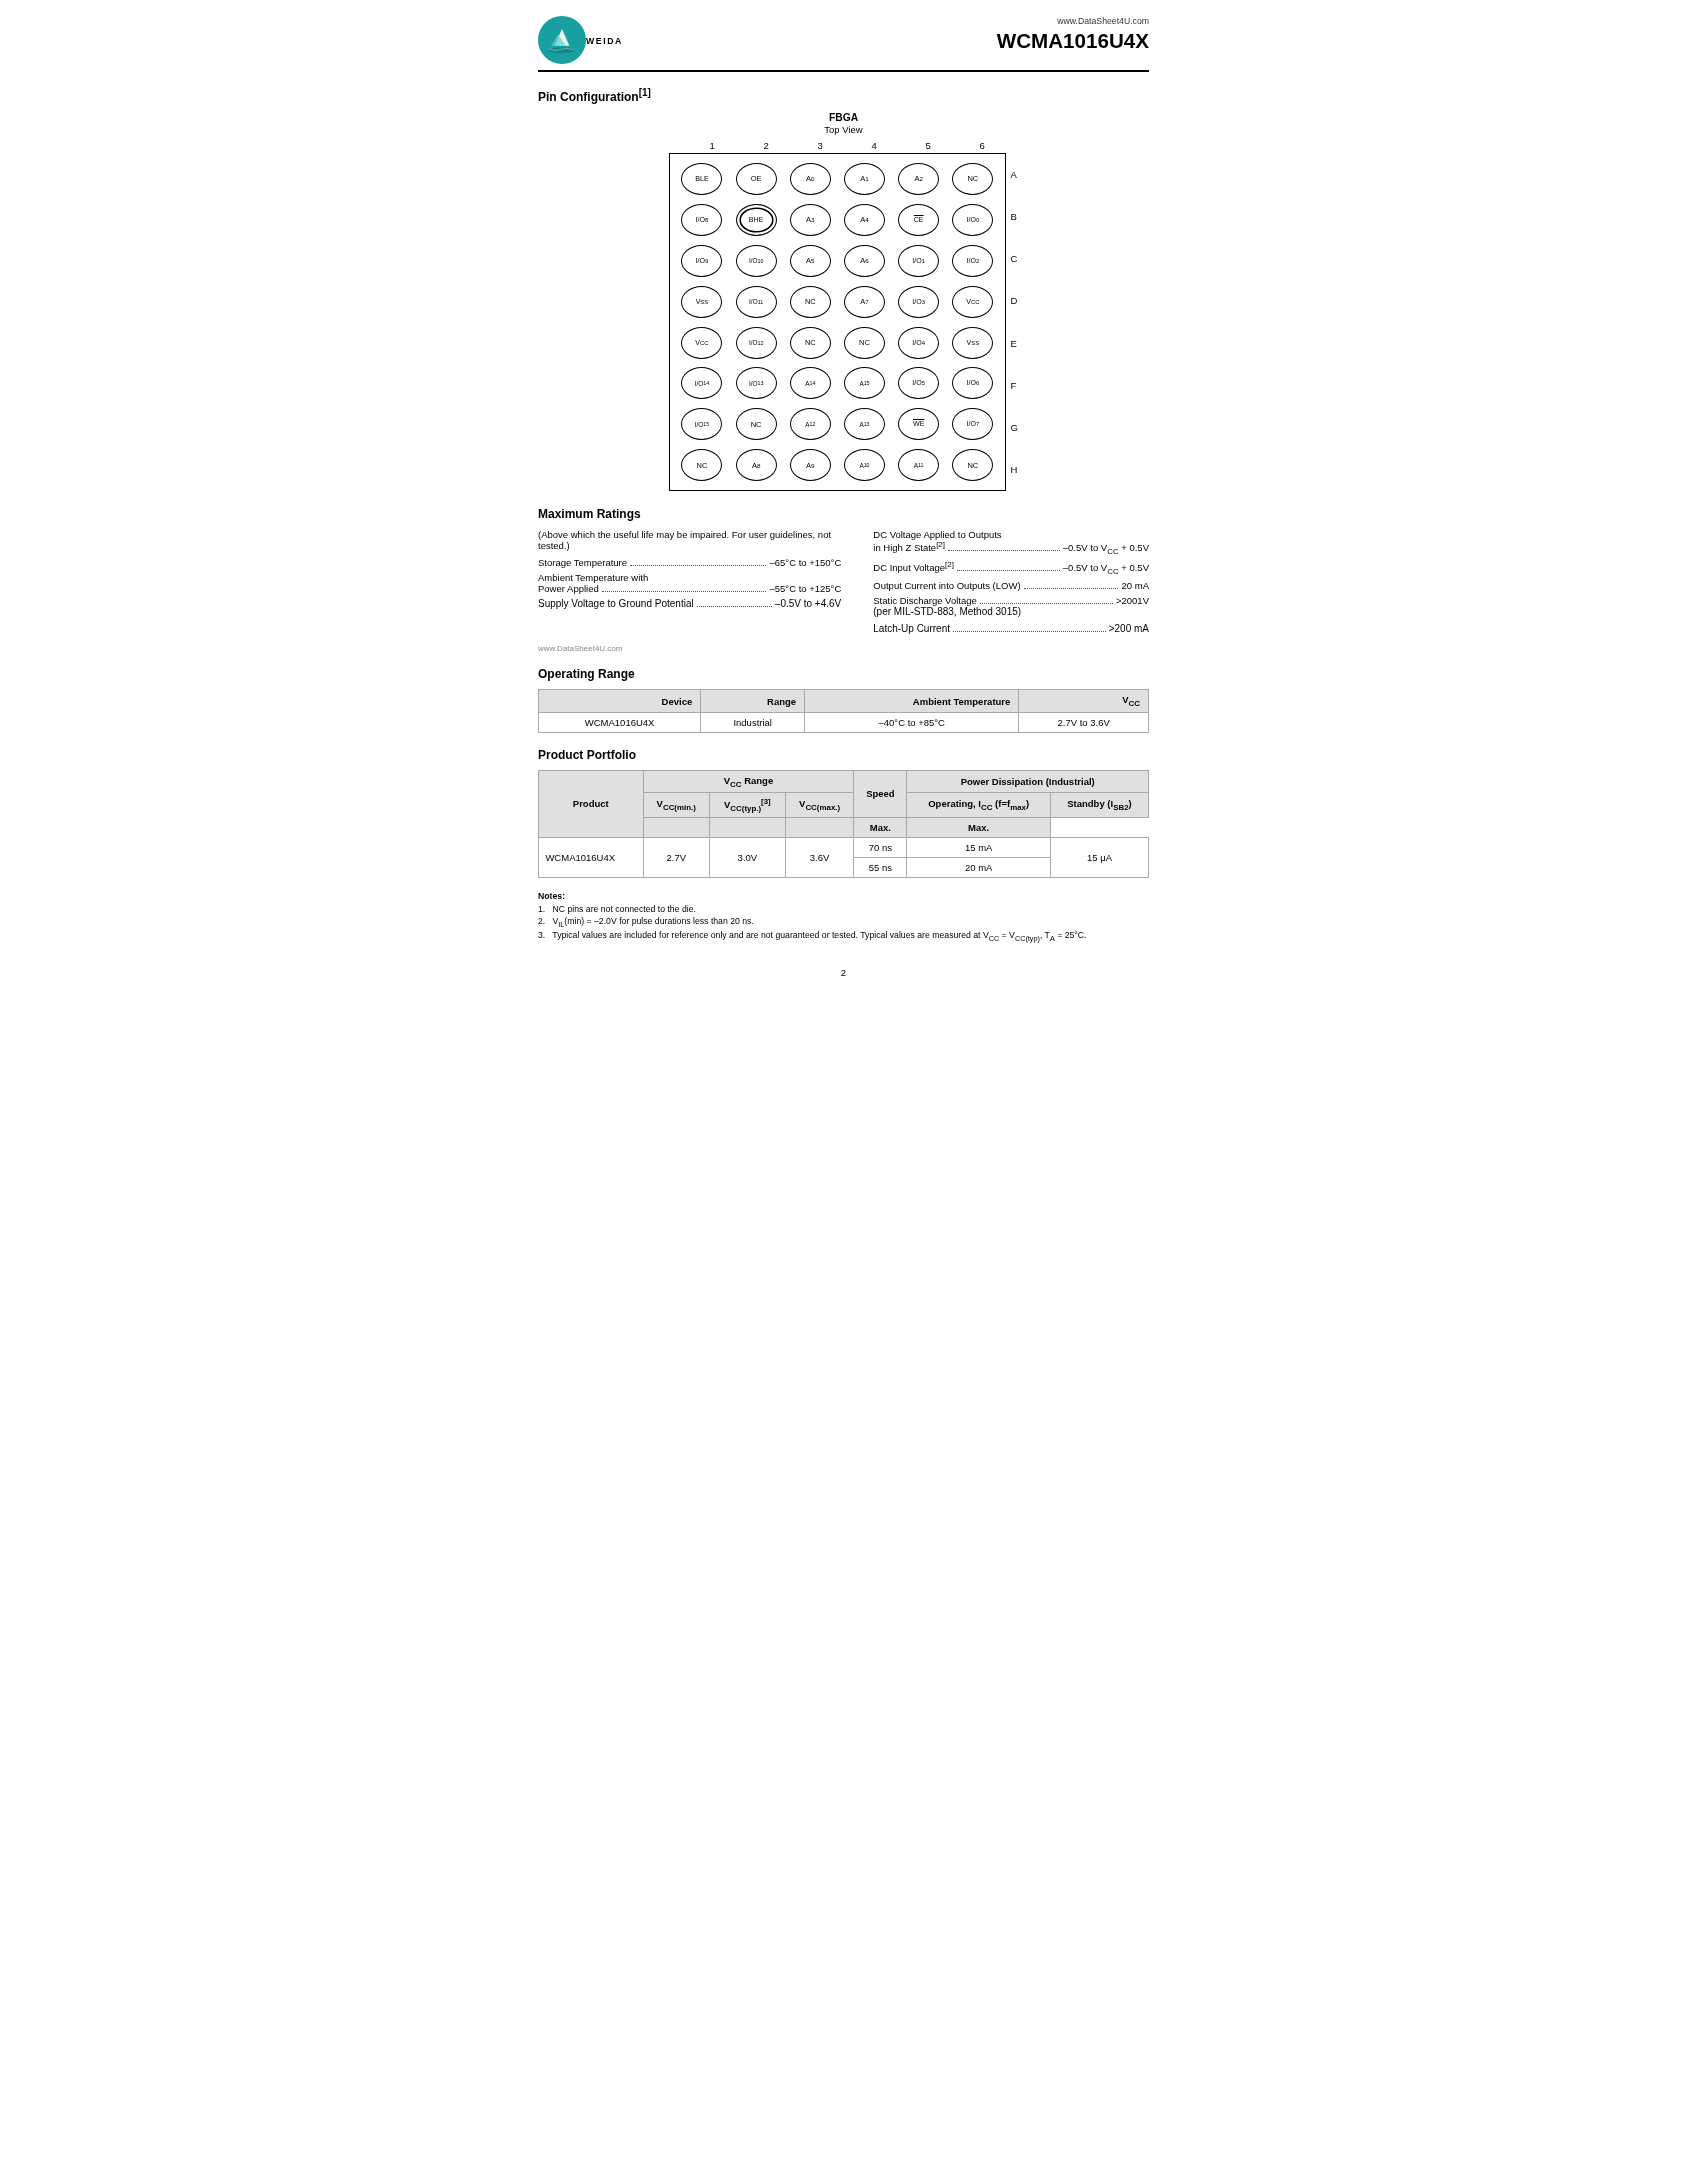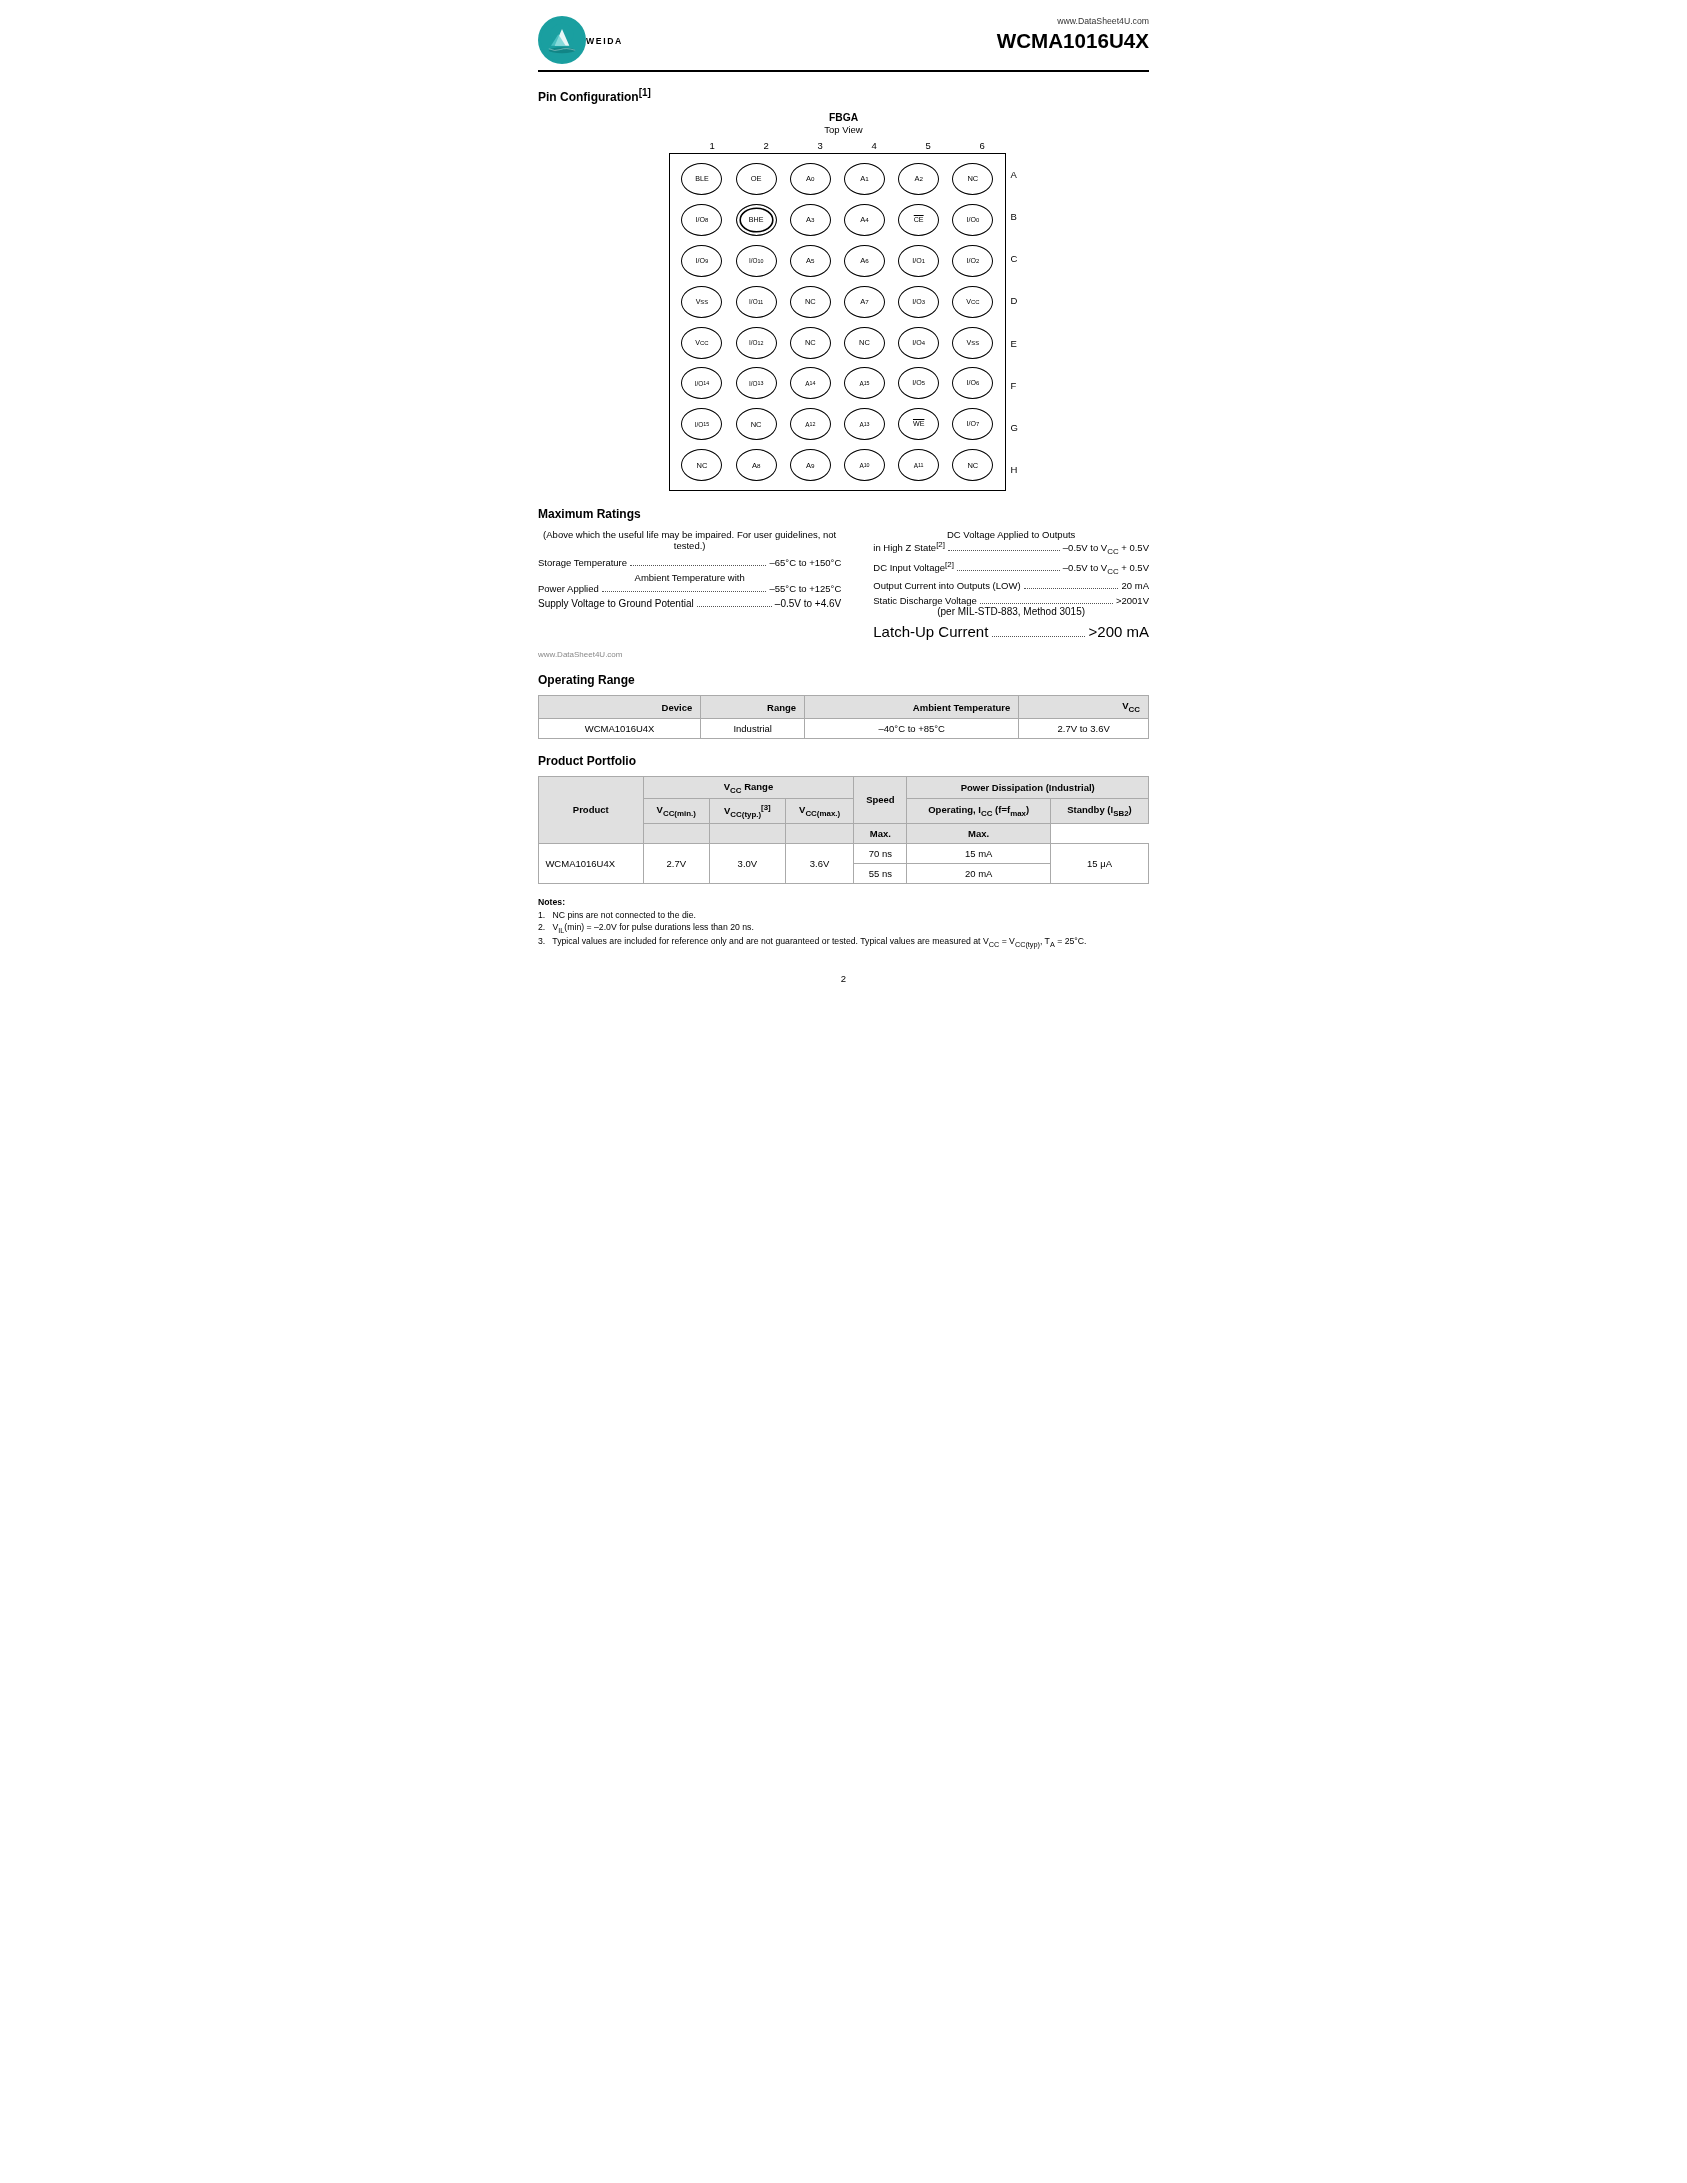--- a/index.html
+++ b/index.html
@@ -119,21 +119,20 @@
     .pin-circle.double-circle {
       box-shadow: inset 0 0 0 2.4px #fff, inset 0 0 0 4px #000;
       border: 1.2px solid #000;
     }
 
     
     .two-col {
       display: flex;
       gap: 32px;
       margin-top: 8px;
-      text-align: center;
     }
     .col-left { flex: 1.1; }
     .col-right { flex: 1; }
 
     .ratings-subtitle {
       font-size: 9.5px;
       margin-bottom: 6.4px;
       font-style: normal;
     }
 
@@ -486,21 +485,21 @@
 
       <div style="font-size:9.5px; margin-bottom:6px;">
         <div style="display:flex; align-items:baseline;">
           <span>Static Discharge Voltage</span>
           <span style="flex:1; border-bottom:0.8px dotted #555; margin:0 3.2px 1.6px 3.2px; min-width:8px;"></span>
           <span>&gt;2001V</span>
         </div>
         <div style="font-size:10px;">(per MIL-STD-883, Method 3015)</div>
       </div>
 
-      <div style="font-size:15px; margin-bottom:4px; display:flex; align-items:baseline;">
+      <div style="font-size:10px; margin-bottom:4px; display:flex; align-items:baseline;">
         <span>Latch-Up Current</span>
         <span style="flex:1; border-bottom:0.8px dotted #555; margin:0 3.2px 1.6px 3.2px; min-width:40px;"></span>
         <span>&gt;200 mA</span>
       </div>
     </div>
   </div>
 </div>
 
 <div class="watermark">www.DataSheet4U.com</div>
 

